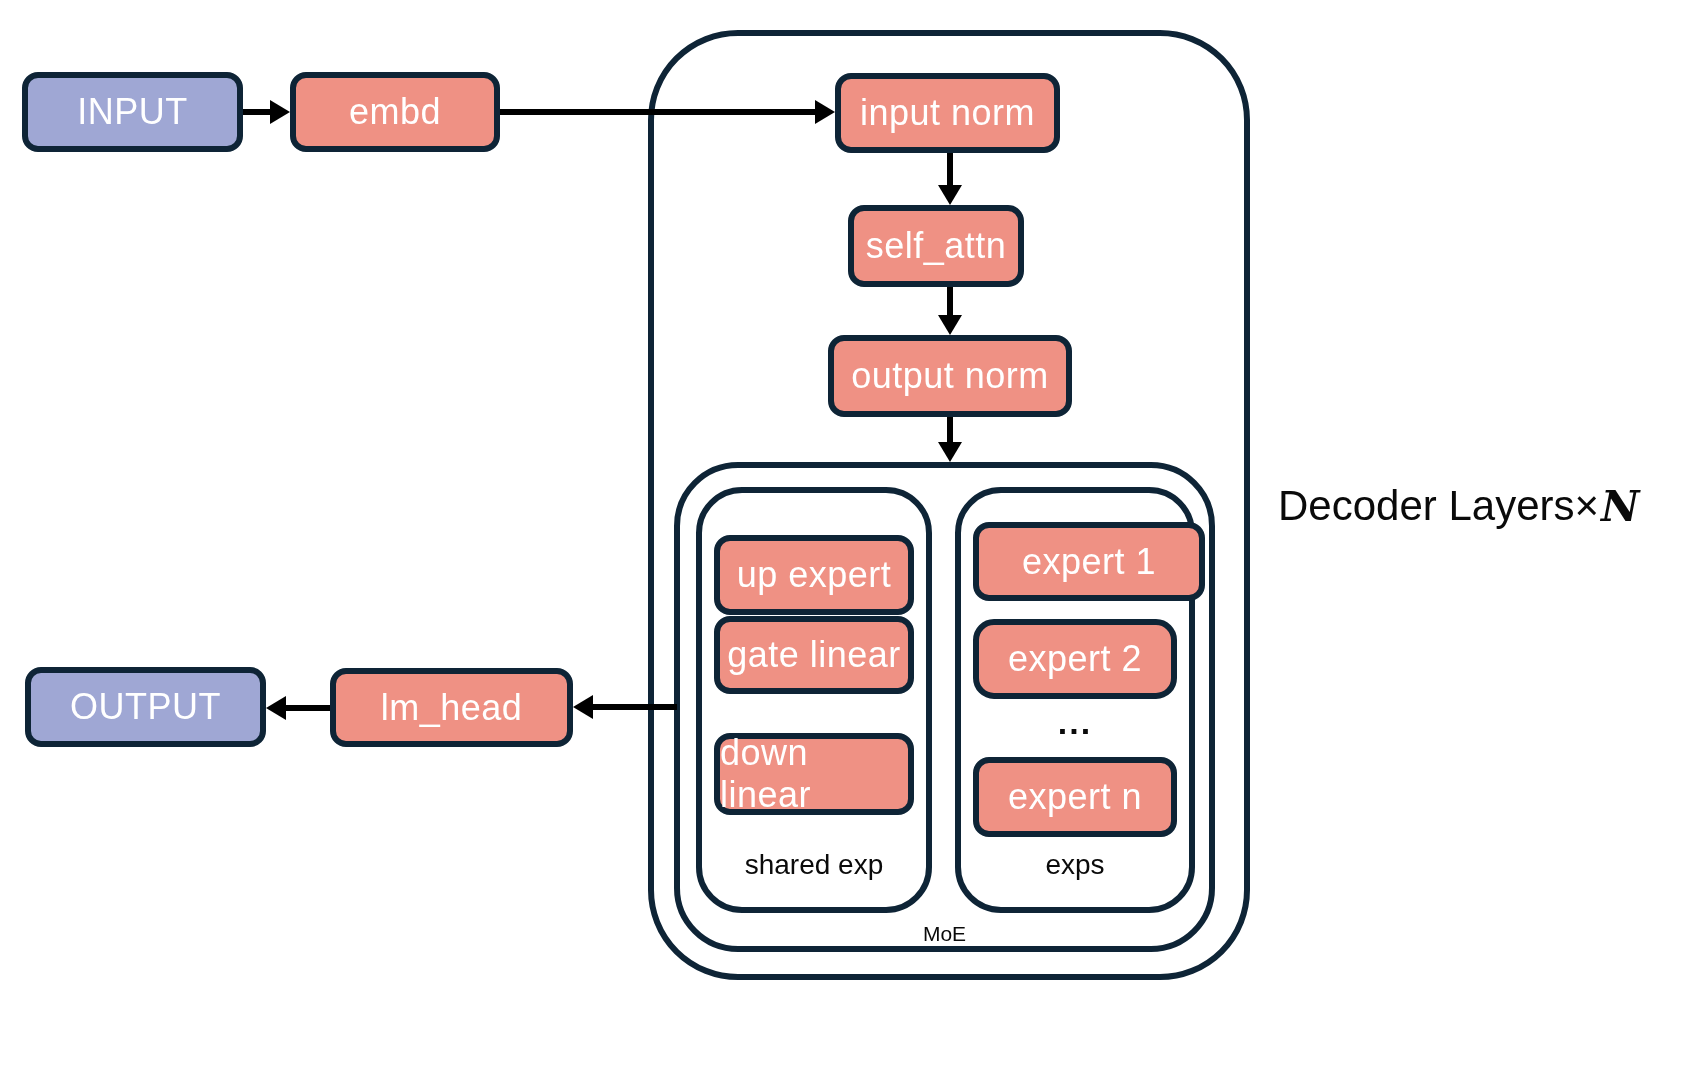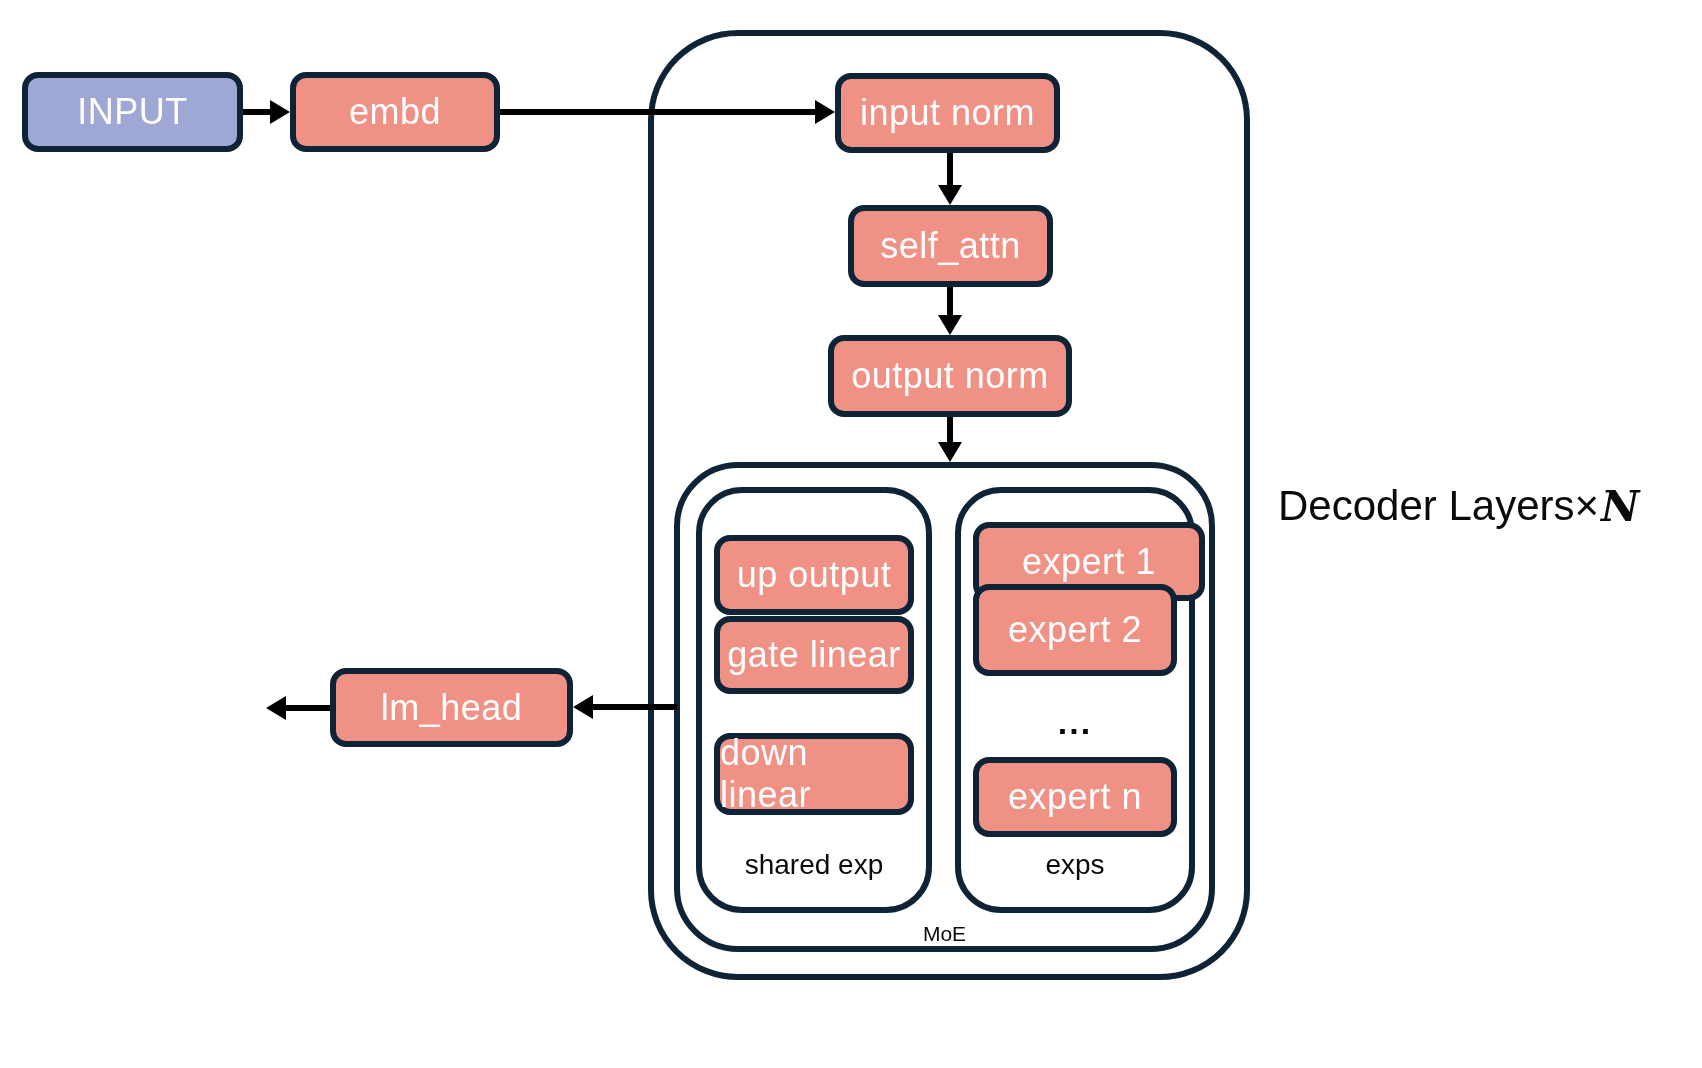--- a/index.html
+++ b/index.html
@@ -29,27 +29,27 @@
   .node{
     position:absolute;border:6px solid var(--border);border-radius:16px;
     background:var(--node-fill);color:var(--label-on-fill);
     display:flex;align-items:center;justify-content:center;
     font-size:36px;letter-spacing:.5px;
   }
   .io{background:var(--io-fill);}
   .n-input{left:22px;top:72px;width:221px;height:80px;}
   .n-embd{left:290px;top:72px;width:210px;height:80px;}
   .n-inputnorm{left:835px;top:73px;width:225px;height:80px;}
-  .n-selfattn{left:848px;top:205px;width:205px;height:82px;}
+  .n-selfattn{left:848px;top:205px;width:176px;height:82px;}
   .n-outputnorm{left:828px;top:335px;width:244px;height:82px;}
   .n-up{left:714px;top:535px;width:200px;height:80px;}
   .n-gate{left:714px;top:616px;width:200px;height:78px;}
   .n-down{left:714px;top:733px;width:200px;height:82px;}
   .n-e1{left:973px;top:522px;width:232px;height:79px;}
-  .n-e2{left:973px;top:584px;width:204px;height:92px;}
+  .n-e2{left:973px;top:619px;width:204px;height:80px;border-radius:21px;}
   .n-en{left:973px;top:757px;width:204px;height:80px;}
   .n-lmhead{left:330px;top:668px;width:243px;height:79px;}
   .n-output{left:25px;top:667px;width:241px;height:80px;}
   
   .txt{
     position:absolute;color:var(--dark-text);
     display:flex;align-items:center;justify-content:center;text-align:center;
   }
   .ellipsis{left:955px;top:700px;width:240px;height:44px;font-size:34px;font-weight:700;color:#0a0a0a;letter-spacing:2px;}
   .shared-label{left:696px;top:846px;width:236px;height:38px;font-size:28px;}
@@ -93,40 +93,43 @@
   <div class="node n-inputnorm">
     <span>input norm</span>
   </div>
   <div class="node n-selfattn">
     <span>self_attn</span>
   </div>
   <div class="node n-outputnorm">
     <span>output norm</span>
   </div>
   <div class="node n-up">
-    <span>up output</span>
+    <span>up expert</span>
   </div>
   <div class="node n-gate">
     <span>gate linear</span>
   </div>
   <div class="node n-down">
     <span>down linear</span>
   </div>
   <div class="node n-e1">
     <span>expert 1</span>
   </div>
   <div class="node n-e2">
     <span>expert 2</span>
   </div>
   <div class="txt ellipsis">...</div>
   <div class="node n-lmhead">
     <span>lm_head</span>
   </div>
   <div class="node n-en">
     <span>expert n</span>
+  </div>
+  <div class="node io n-output">
+    <span>OUTPUT</span>
   </div>
 
   <div class="txt shared-label">shared exp</div>
   <div class="txt exps-label">exps</div>
   <div class="txt moe-label">MoE</div>
   <div class="decoder-label">
     <span>Decoder Layers×</span>
       <span class="math-n">N</span>
   </div>
 

